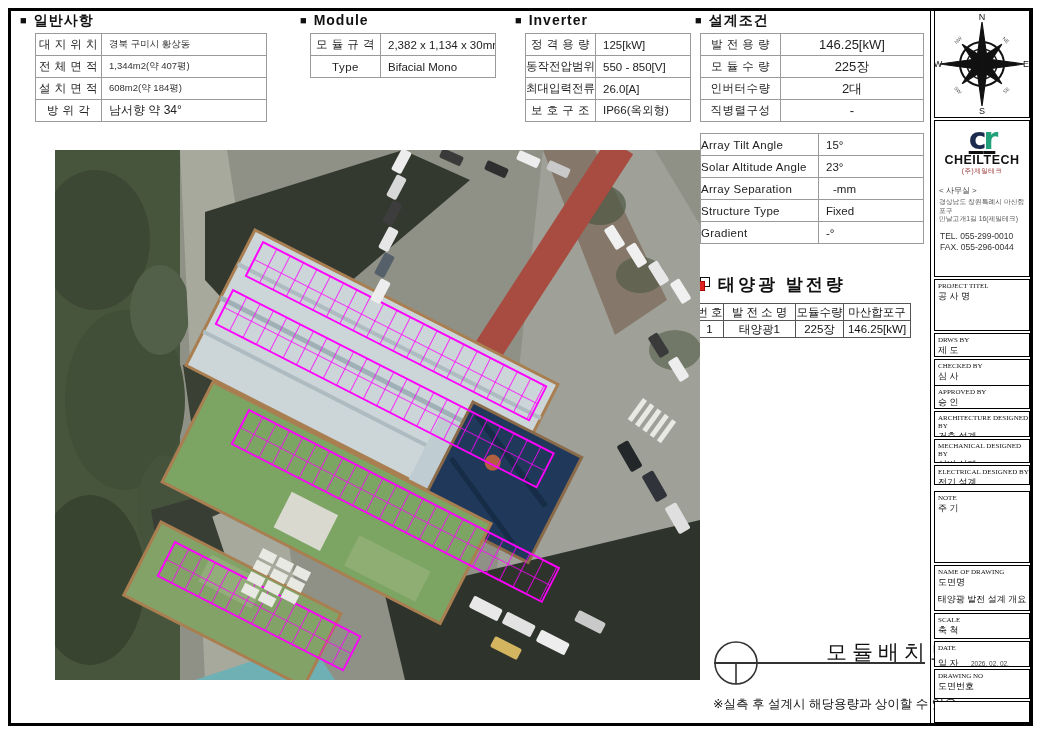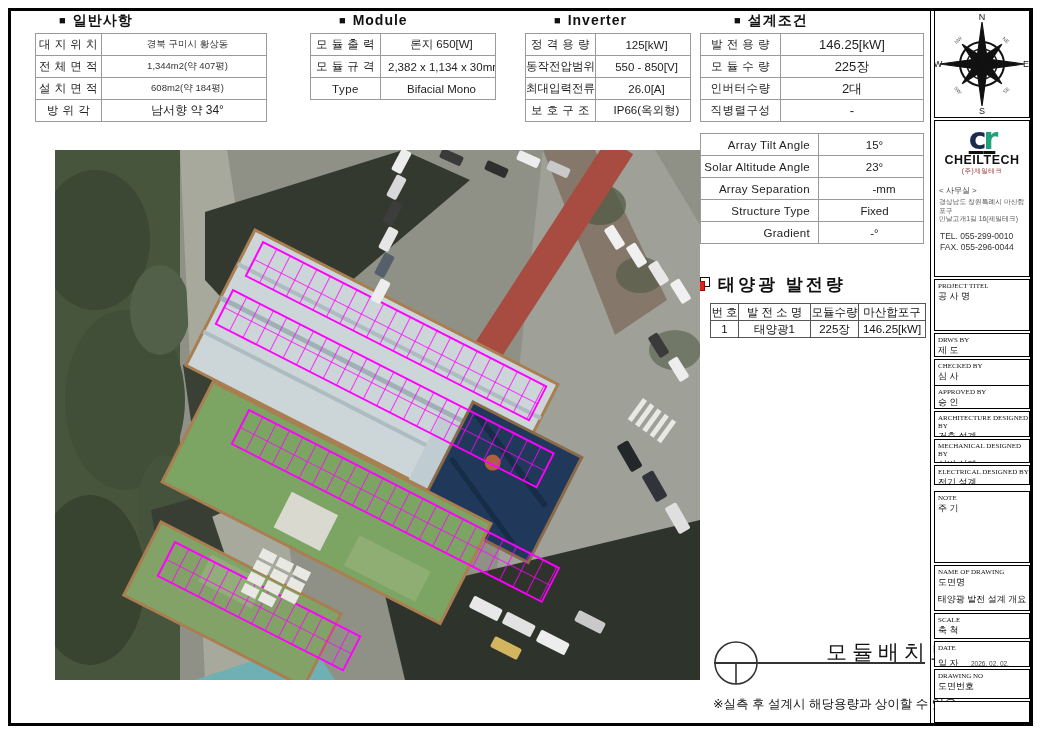--- a/index.html
+++ b/index.html
@@ -1,29 +1,29 @@
 <!DOCTYPE html>
 <html><head>
 <meta charset="utf-8">
 <style>
   * { margin:0; padding:0; box-sizing:border-box; }
   body { width:1041px; height:734px; background:#fff; font-family:"Liberation Sans","DejaVu Sans",sans-serif; color:#111; }
   .sheet { position:relative; width:1041px; height:734px; background:#fff; overflow:hidden; }
   .frame { position:absolute; left:8px; top:8px; width:1025px; height:718px; border:3px solid #000; background:#fff; }
   .abs { position:absolute; }
-  .sec-head { position:absolute; font-size:14px; font-weight:600; letter-spacing:1px; color:#111; white-space:nowrap;margin-left:39px; }
+  .sec-head { position:absolute; font-size:14px; font-weight:600; letter-spacing:1px; color:#111; white-space:nowrap; }
   .sec-head .sq { font-size:11px; margin-right:6px; position:relative; top:-1px; }
   table.spec { position:absolute; border-collapse:collapse; table-layout:fixed; background:#fff; }
   table.spec td { border:1px solid #9a9a9a; height:22px; font-size:11.5px; color:#222; overflow:hidden; white-space:nowrap; }
   td.lb { text-align:center; letter-spacing:0.5px; }
-  td.vl { padding-left:7px; text-align:center; }
+  td.vl { padding-left:7px; text-align:left; }
   td.vl.ctr { text-align:center; padding-left:0; font-size:13px; }
   td.vl.sm { font-size:9.5px; color:#333; }
-  td.lb.rt { text-align:right; padding-right:8px; letter-spacing:0.3px;margin-top:10px; }
-  table.gen { position:absolute; border-collapse:collapse; table-layout:fixed;margin-left:15px; }
+  td.lb.rt { text-align:left; padding-right:8px; letter-spacing:0.3px;margin-top:10px; }
+  table.gen { position:absolute; border-collapse:collapse; table-layout:fixed; }
   table.gen td { border:1px solid #555; height:17px; font-size:11.5px; text-align:center; white-space:nowrap; overflow:hidden; }
   .gen-head { position:absolute; font-size:17px; letter-spacing:3px; font-weight:600; color:#111; white-space:nowrap; }
   .gen-icon { display:inline-block; position:relative; width:17px; height:15px; margin-right:6px; vertical-align:-2px; }
   .gen-icon .back { position:absolute; left:5px; top:0; width:10px; height:10px; border:1.5px solid #111; background:#fff; }
   .gen-icon .front { position:absolute; left:0; top:4px; width:10px; height:10px; background:#d22; border:1px solid #a00; }
   
   .side-sep { position:absolute; left:930px; top:8px; width:0; height:718px; border-left:1.5px solid #000; }
   .sbox { position:absolute; left:934px; width:96px; border:1.2px solid #000; background:#fff; overflow:hidden; }
   .tb-en { font-size:7px; color:#111; padding:2px 0 0 3px; letter-spacing:0; line-height:8px; font-family:"Liberation Serif","DejaVu Serif",serif; }
   .tb-ko { font-size:9px; color:#111; padding:1px 0 0 3px; line-height:10px; }
@@ -72,24 +72,20 @@
   </tbody>
     </table>
 
   <div class="sec-head" style="left:300px;top:12px"><span class="sq">■</span><span>Module</span></div>
   <table class="spec" style="left:310px;top:33px;width:186px">
     <colgroup>
         <col style="width:70px">
         <col>
       </colgroup>
     <tbody>
-        <tr>
-          <td class="lb">모 듈 출 력</td>
-          <td class="vl">론지 650[W]</td>
-        </tr>
     <tr>
           <td class="lb">모 듈 규 격</td>
           <td class="vl">2,382 x 1,134 x 30mm</td>
         </tr>
     <tr>
           <td class="lb">Type</td>
           <td class="vl">Bifacial Mono</td>
         </tr>
   </tbody>
     </table>
@@ -154,21 +150,21 @@
         <tr>
           <td class="lb rt">Array Tilt Angle</td>
           <td class="vl">15°</td>
         </tr>
     <tr>
           <td class="lb rt">Solar Altitude Angle</td>
           <td class="vl">23°</td>
         </tr>
     <tr>
           <td class="lb rt">Array Separation</td>
-          <td class="vl" style="padding-left:26px">-mm</td>
+          <td class="vl" style="padding-left:14px">-mm</td>
         </tr>
     <tr>
           <td class="lb rt">Structure Type</td>
           <td class="vl">Fixed</td>
         </tr>
     <tr>
           <td class="lb rt">Gradient</td>
           <td class="vl">-°</td>
         </tr>
   </tbody>

